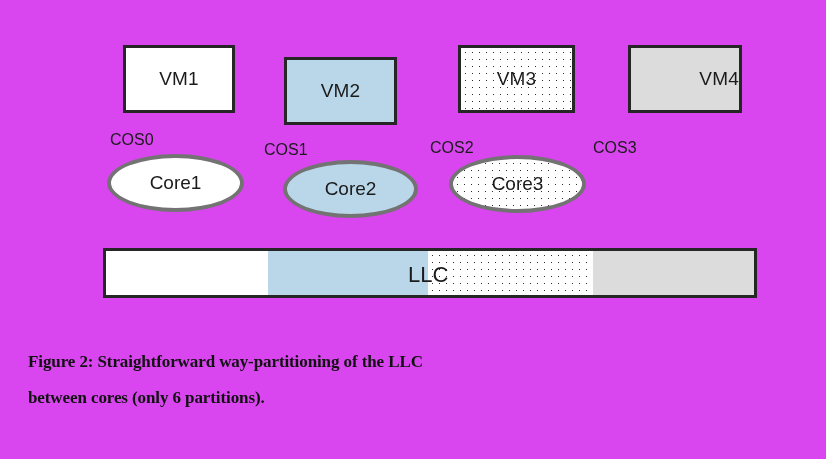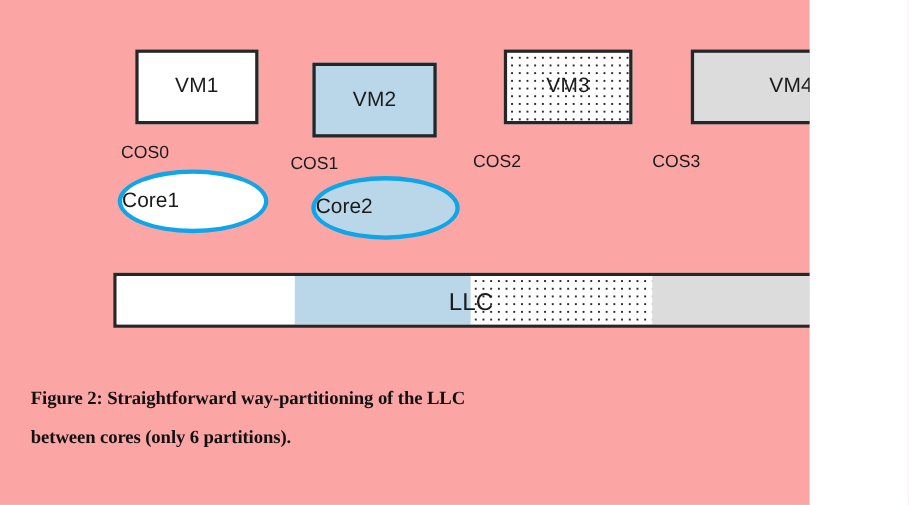--- a/index.html
+++ b/index.html
@@ -2,23 +2,23 @@
 <html><head>
 <meta charset="utf-8">
 <style>
   html, body {
     margin: 0;
     padding: 0;
     background: #ffffff;
   }
   #page {
     position: relative;
-    width: 736px;
+    width: 826px;
     height: 459px;
-    background: #fca5a5;
+    background: #d946ef;
     overflow: hidden;
     font-family: "Liberation Sans", sans-serif;
   }
 
   
   .vm-box {
     position: absolute;
     box-sizing: border-box;
     border: 3px solid #262626;
     display: flex;
@@ -31,24 +31,25 @@
     color: #1b1b1b;
     letter-spacing: 0.2px;
     position: relative;
     z-index: 2;
   }
 
   
   .core-ellipse {
     position: absolute;
     box-sizing: border-box;
-    border: 4px solid #0ea5e9;
+    border: 4px solid #737373;
     border-radius: 50%;
     display: flex;
     align-items: center;
+    justify-content: center;
   }
   .core-label {
     font-family: "Liberation Sans", sans-serif;
     font-size: 19px;
     color: #1b1b1b;
     position: relative;
     z-index: 2;
   }
 
   
@@ -139,20 +140,23 @@
   <span class="cos-label" style="left:593px; top:139px;">COS3</span>
 
   <div class="core-ellipse fill-white" style="left:107px; top:154px; width:137px; height:58px;">
     <span class="core-label">Core1</span>
   </div>
 
   <div class="core-ellipse fill-blue" style="left:283px; top:160px; width:135px; height:58px;">
     <span class="core-label">Core2</span>
   </div>
 
+  <div class="core-ellipse fill-dotted" style="left:449px; top:155px; width:137px; height:58px;">
+    <span class="core-label">Core3</span>
+  </div>
 
 
   <div id="llc-bar">
     <div class="llc-seg fill-white" style="width:162px;"></div>
     <div class="llc-seg fill-blue" style="width:160px;"></div>
     <div class="llc-seg fill-dotted" style="width:165px;"></div>
     <div class="llc-seg fill-gray" style="flex:1 1 auto;"></div>
   </div>
   <span id="llc-text">LLC</span>
 

